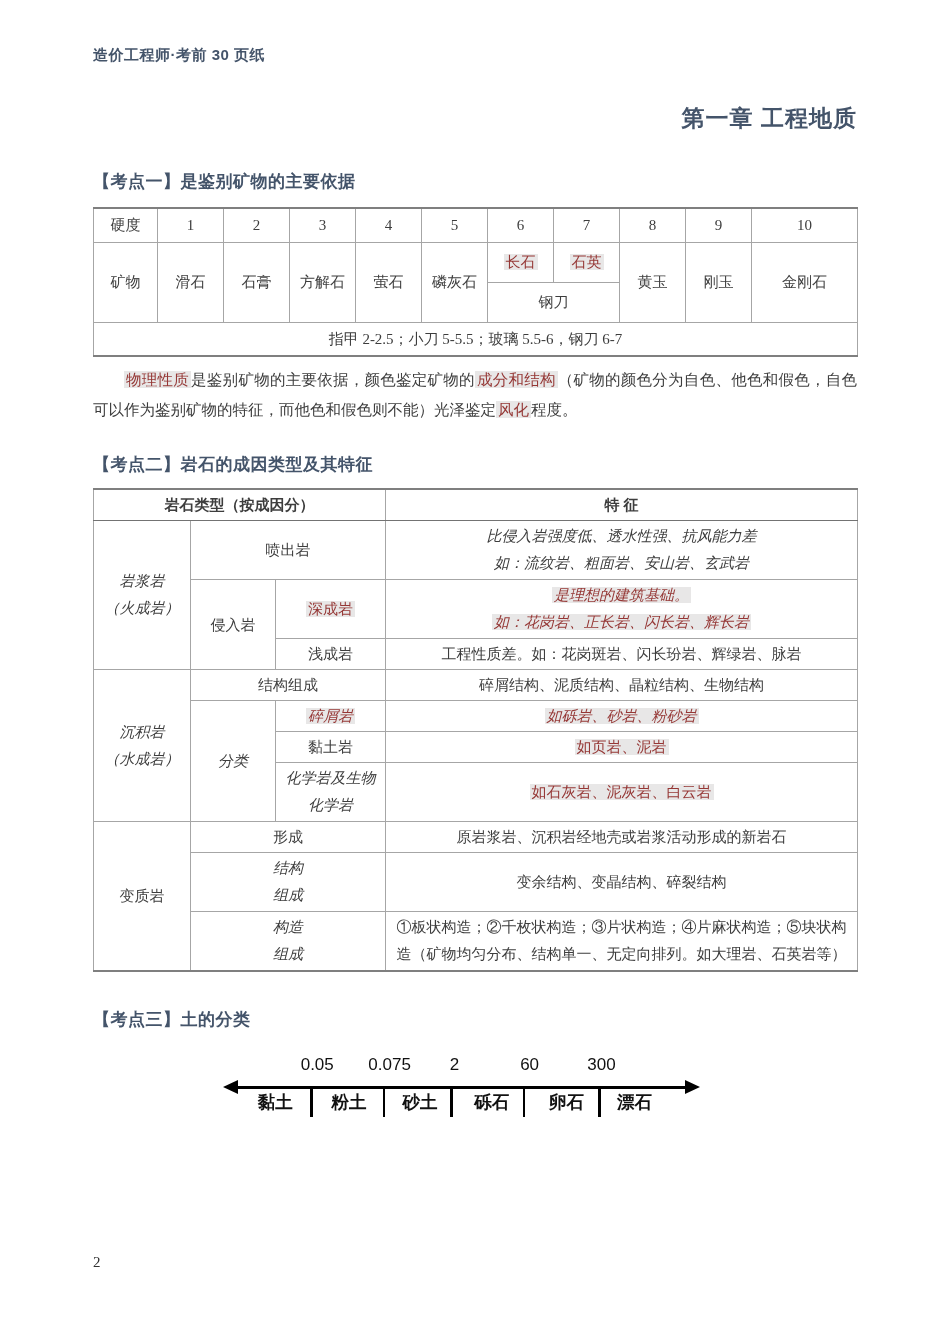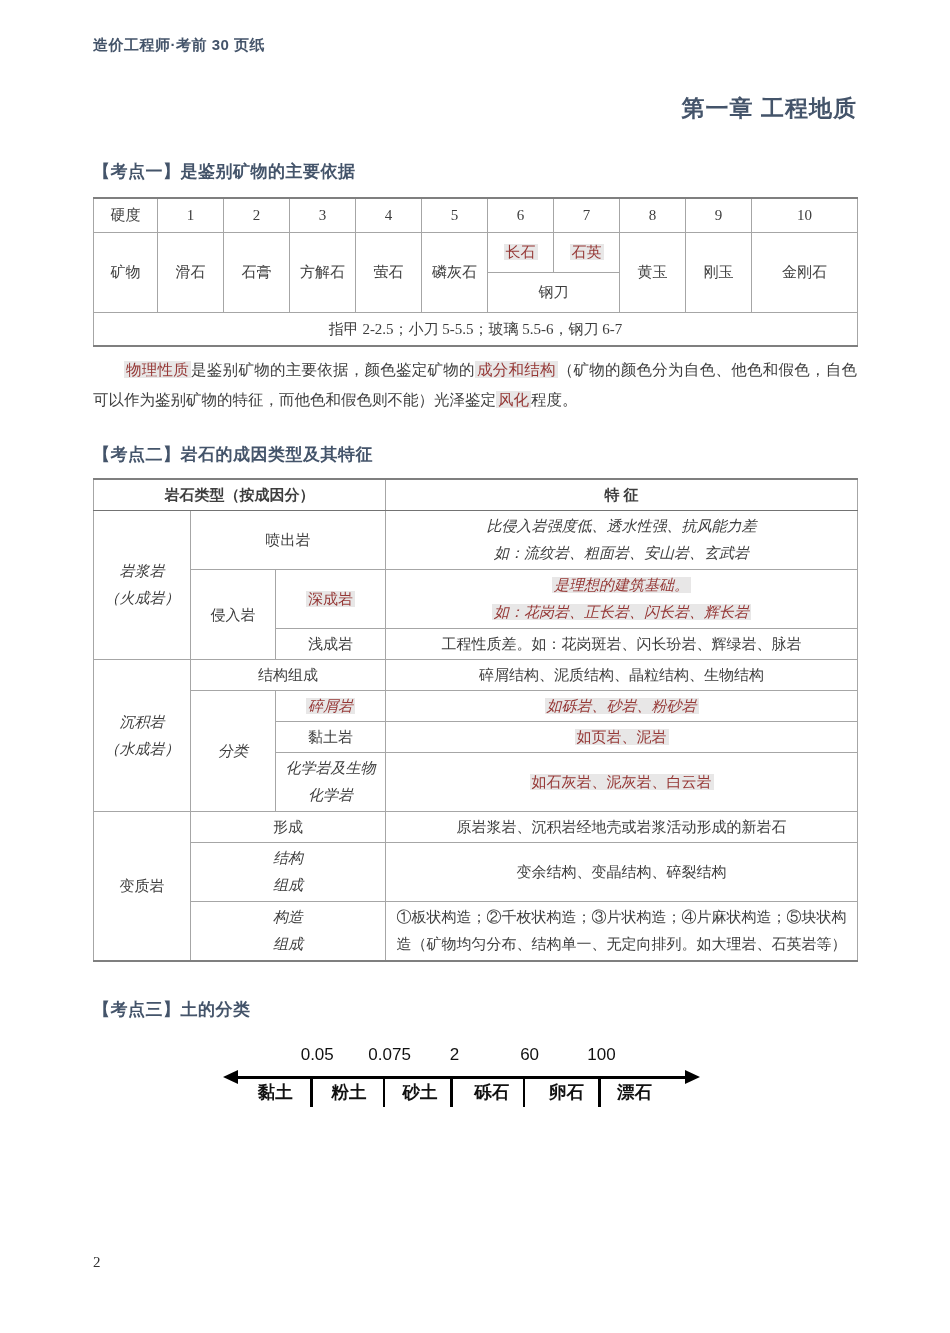--- a/index.html
+++ b/index.html
@@ -5,21 +5,21 @@
   * { margin:0; padding:0; box-sizing:border-box; }
   html,body { background:#ffffff; }
   body {
     width:950px; height:1333px; position:relative;
     font-family:"Liberation Serif","DejaVu Serif",serif;
     color:#3d3d3d; overflow:hidden;
   }
   .page { padding:0 93px; }
 
   .brand {
-    margin-top:36px; font-family:"Liberation Sans","DejaVu Sans",sans-serif;
+    margin-top:46px; font-family:"Liberation Sans","DejaVu Sans",sans-serif;
     font-weight:bold; font-size:15px; color:#44546A; letter-spacing:0.5px;
   }
   .doc-title {
     margin-top:38px; text-align:right; font-size:23px; font-weight:bold;
     color:#44546A; font-family:"Liberation Sans","DejaVu Sans",sans-serif;
     letter-spacing:1px;
   }
   h2.kaodian {
     margin-top:36px; font-size:17px; font-weight:bold; color:#44546A;
     font-family:"Liberation Sans","DejaVu Sans",sans-serif; letter-spacing:0.5px;
@@ -231,21 +231,21 @@
   </tbody>
     </table>
 
   <h2 class="kaodian">【考点三】土的分类</h2>
 
   <div class="axis">
     <span class="axis-num" style="left:19.5%">0.05</span>
     <span class="axis-num" style="left:34.8%">0.075</span>
     <span class="axis-num" style="left:48.5%">2</span>
     <span class="axis-num" style="left:64.4%">60</span>
-    <span class="axis-num" style="left:79.6%">100</span>
+    <span class="axis-num" style="left:79.6%">300</span>
 
     <div class="axis-line"></div>
     <div class="arrow-w"></div>
     <div class="arrow-e"></div>
 
     <div class="axis-tick" style="left:18%"></div>
     <div class="axis-tick" style="left:33.4%"></div>
     <div class="axis-tick" style="left:47.6%"></div>
     <div class="axis-tick" style="left:63%"></div>
     <div class="axis-tick" style="left:78.9%"></div>

